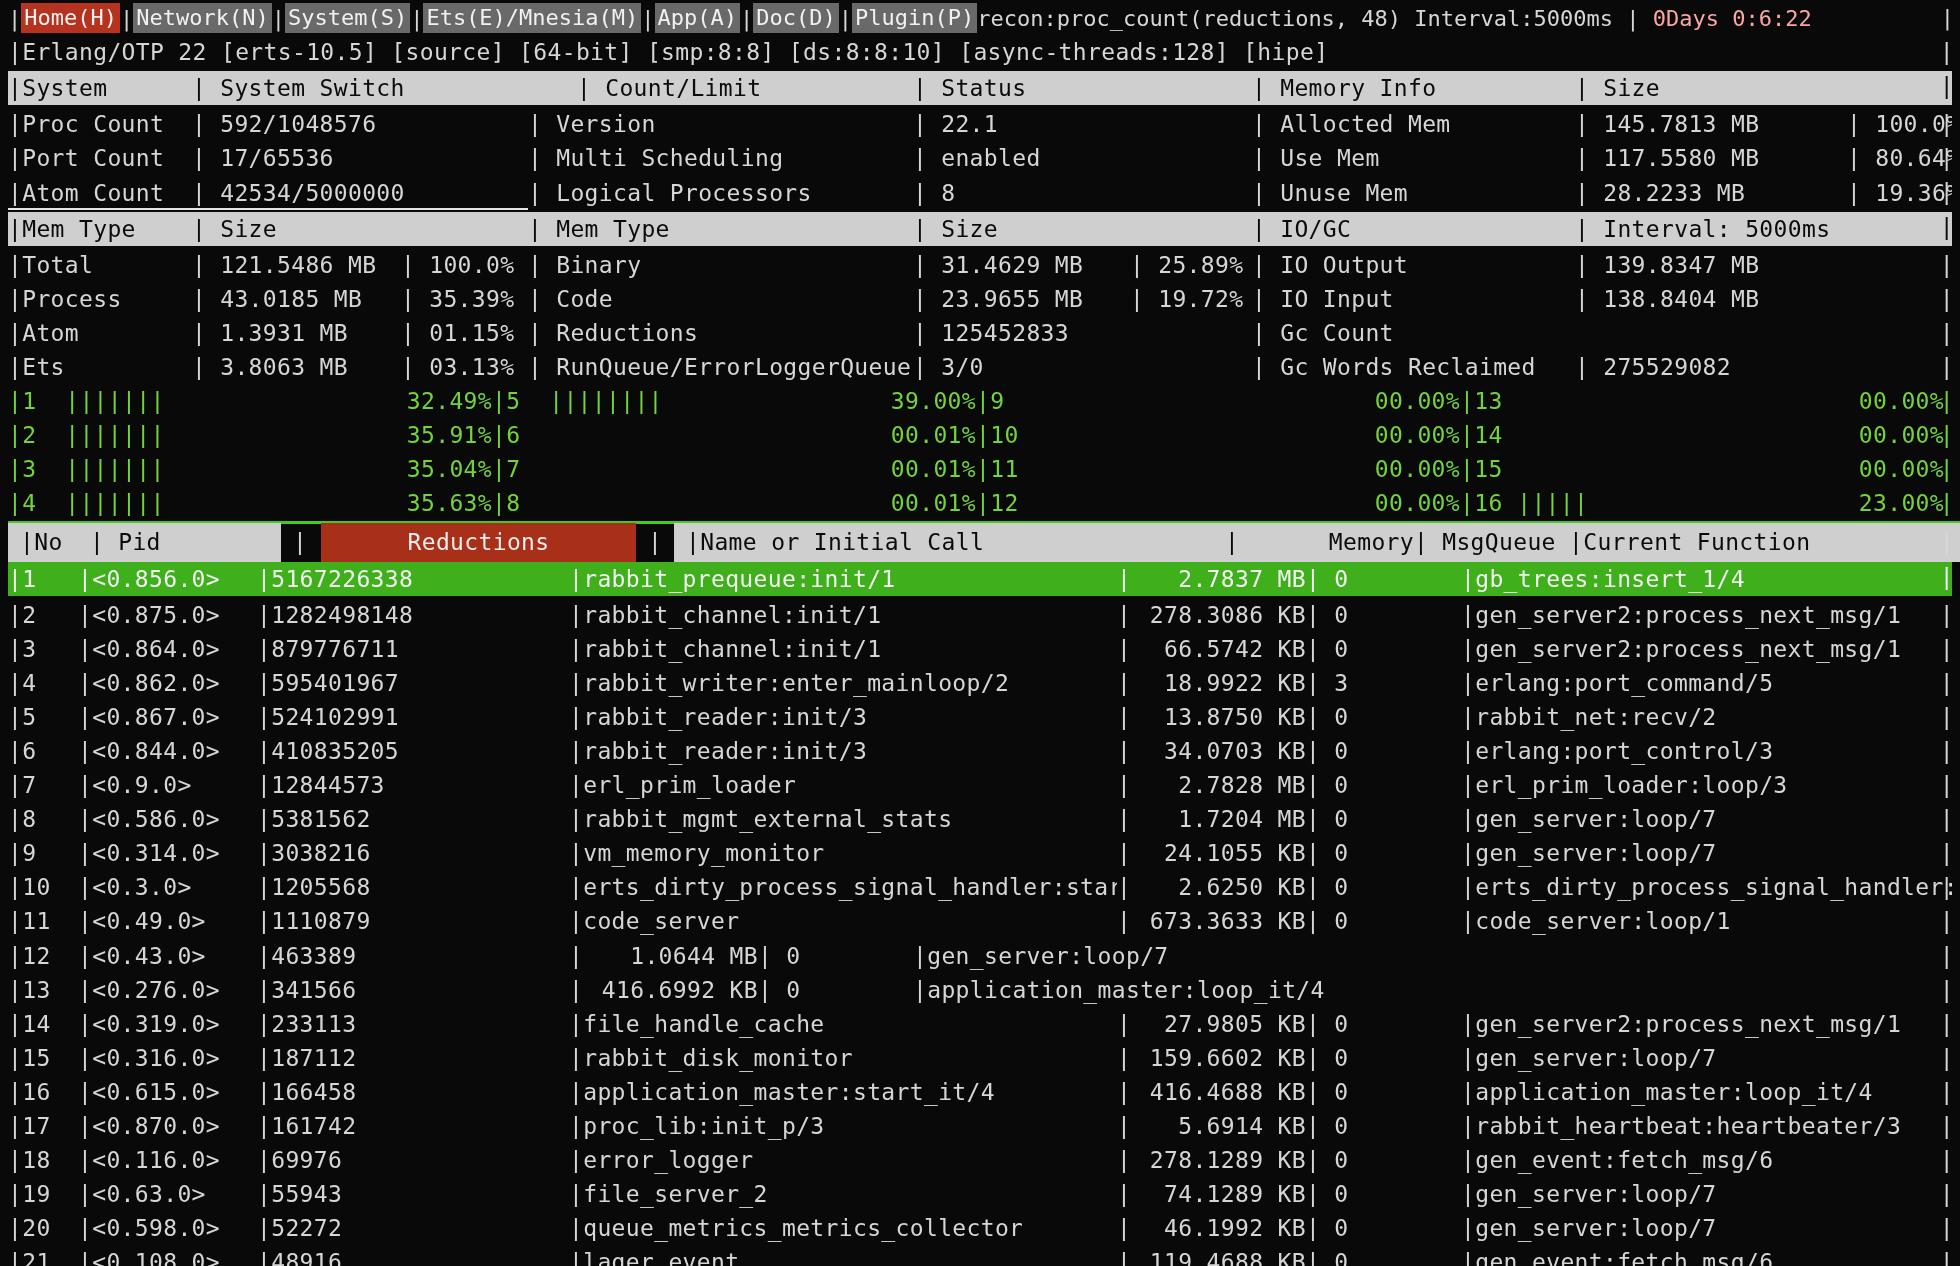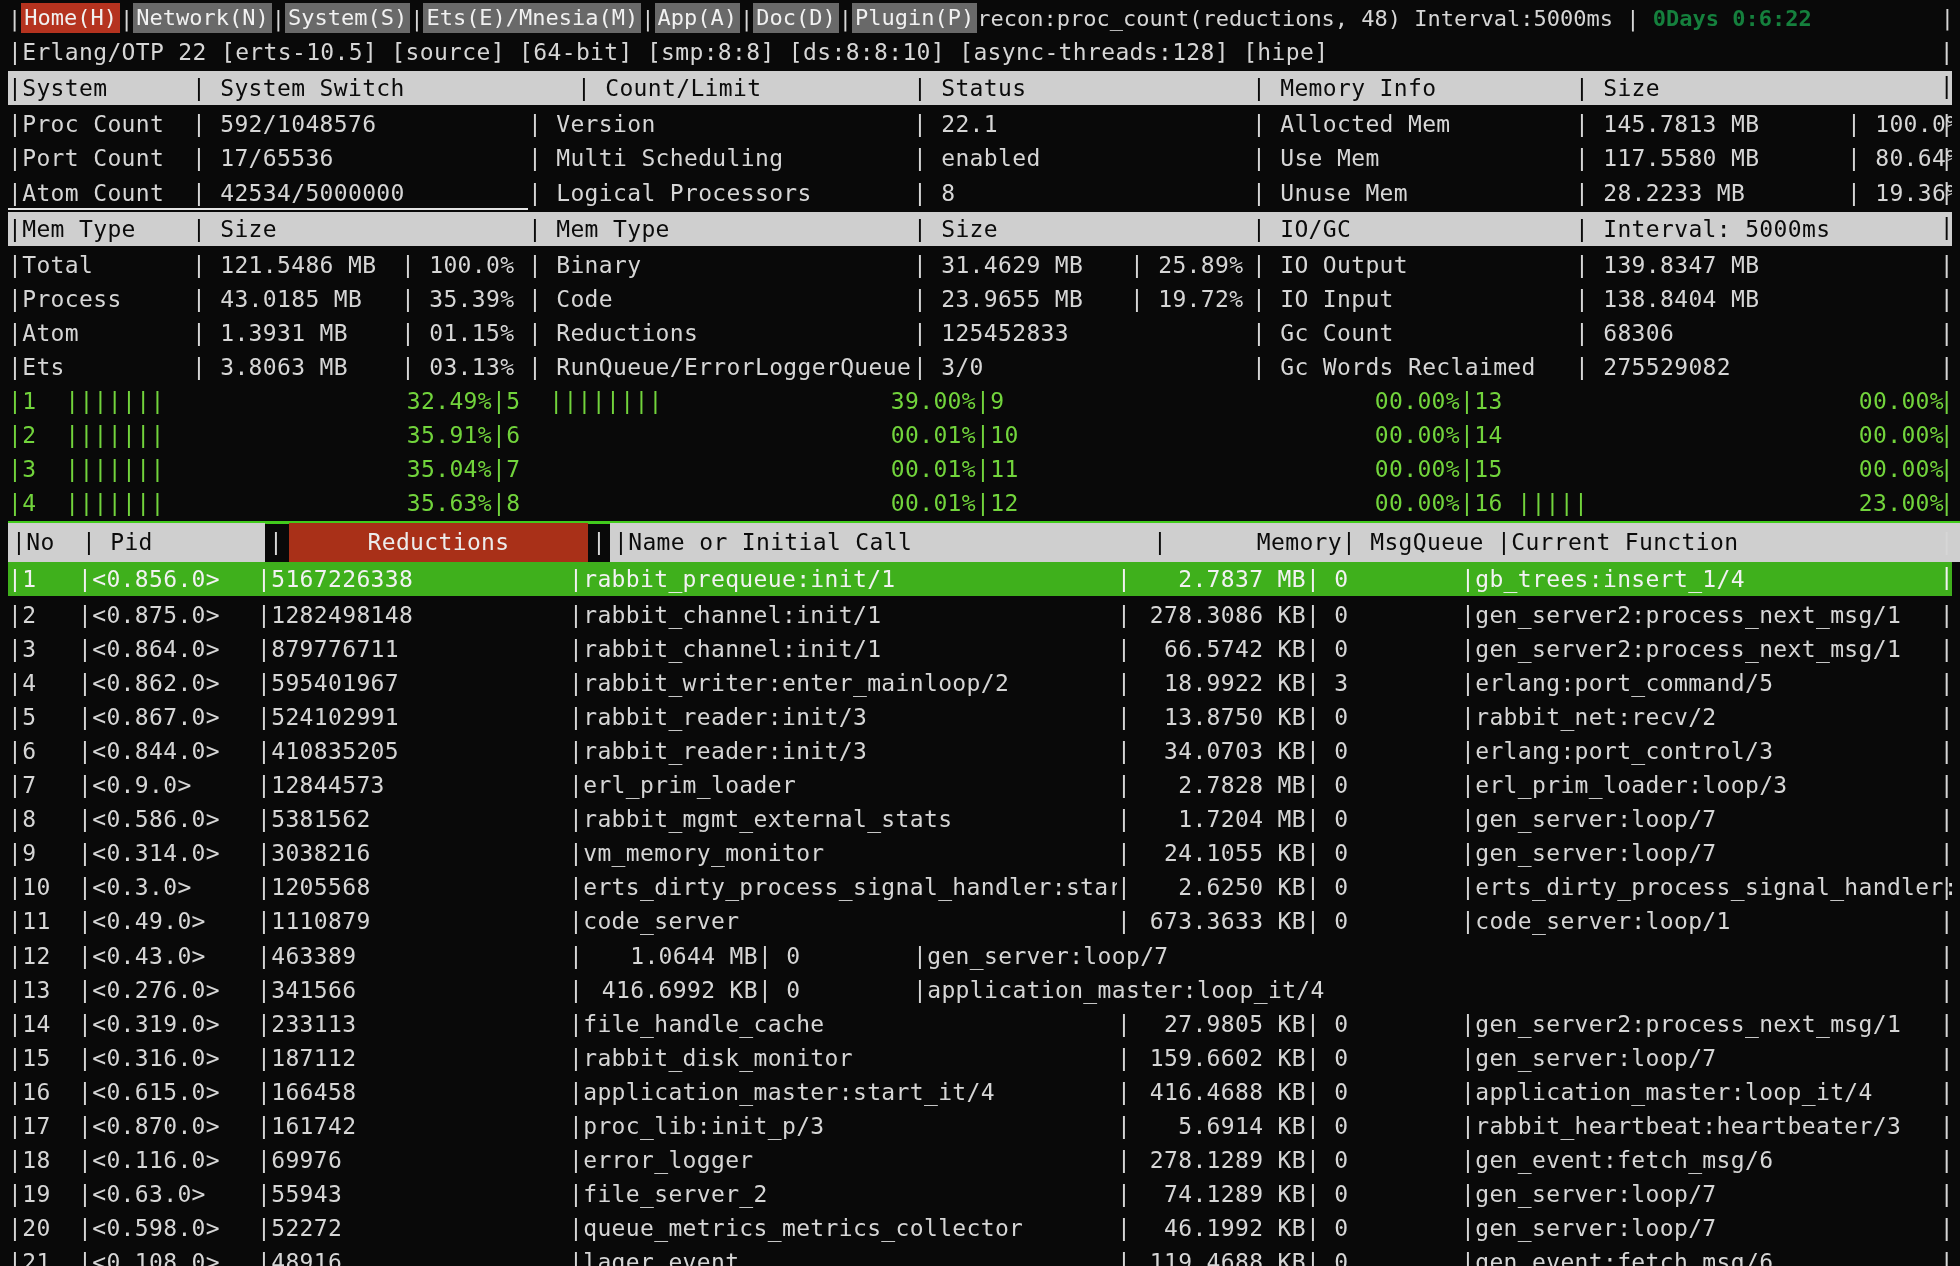--- a/index.html
+++ b/index.html
@@ -20,38 +20,38 @@
 
   
   .hdr{background:#cfcfcf;color:#0b0b0b;background-clip:content-box;padding:2px 0}
   .hdr::after{color:#0b0b0b}
 
   
   .menu{font-size:22px;letter-spacing:0}
   .msep::before{content:"|"}
   .tab{display:inline-block;background:#696969;color:#f1f1f1;padding:2px 3px;line-height:26px}
   .tab.active{background:#b5331f}
-  .uptime{color:#15803d;font-weight:bold}
+  .uptime{color:#fca5a5;font-weight:normal}
 
   .banner::before{content:"|"}
 
   
   .u2 .c:nth-child(1),.u2 .c:nth-child(2){box-shadow:inset 0 -2px 0 #e4e4e4}
 
   
   .sched{color:#72d43c}
   .q{display:flex;align-items:center;height:100%;width:484px;flex:0 0 auto;overflow:hidden}
   .q::before{content:"|"}
   .q .sid{width:43px}
   .q .pct{margin-left:auto}
 
   .gline{height:3px;width:1952px;background:#42cb1d;margin:1px 0}
 
   
-  .seg{display:flex;align-items:center;height:100%;flex:0 0 auto;background-clip:content-box;padding:2px 4px}
+  .seg{display:flex;align-items:center;height:100%;flex:0 0 auto;background-clip:content-box;padding:2px 12px}
   .seg.gray{background:#cfcfcf;color:#0b0b0b}
   .seg.red{background:#a93018;color:#ececec;justify-content:center}
   .seg.gap::before{content:"|";color:#d6d6d6}
 
   
   .sel{background:#3fb01c;color:#f2f2f2;background-clip:content-box;padding:2px 0}
   .sel::after{color:#f2f2f2}
 </style>
 </head>
 <body>
@@ -154,21 +154,20 @@
     </div>
   <div>
 
   <div class="row">
         <div class="c m0" style="width:184px"><span>Atom</span></div>
         <div class="c" style="width:209px"><span>1.3931 MB</span></div>
         <div class="c" style="width:127px"><span>01.15%</span></div>
         <div class="c" style="width:385px"><span>Reductions</span></div>
         <div class="c" style="width:339px"><span>125452833</span></div>
         <div class="c" style="width:323px"><span>Gc Count</span></div>
-        <div class="c" style="width:377px"><span>68306</span></div>
       </div>
       <div class="row">
         <div class="c m0" style="width:184px"><span>Ets</span></div>
         <div class="c" style="width:209px"><span>3.8063 MB</span></div>
         <div class="c" style="width:127px"><span>03.13%</span></div>
         <div class="c" style="width:385px"><span>RunQueue/ErrorLoggerQueue</span></div>
         <div class="c" style="width:339px"><span>3/0</span></div>
         <div class="c" style="width:323px"><span>Gc Words Reclaimed</span></div>
         <div class="c" style="width:377px"><span>275529082</span></div>
       </div>

